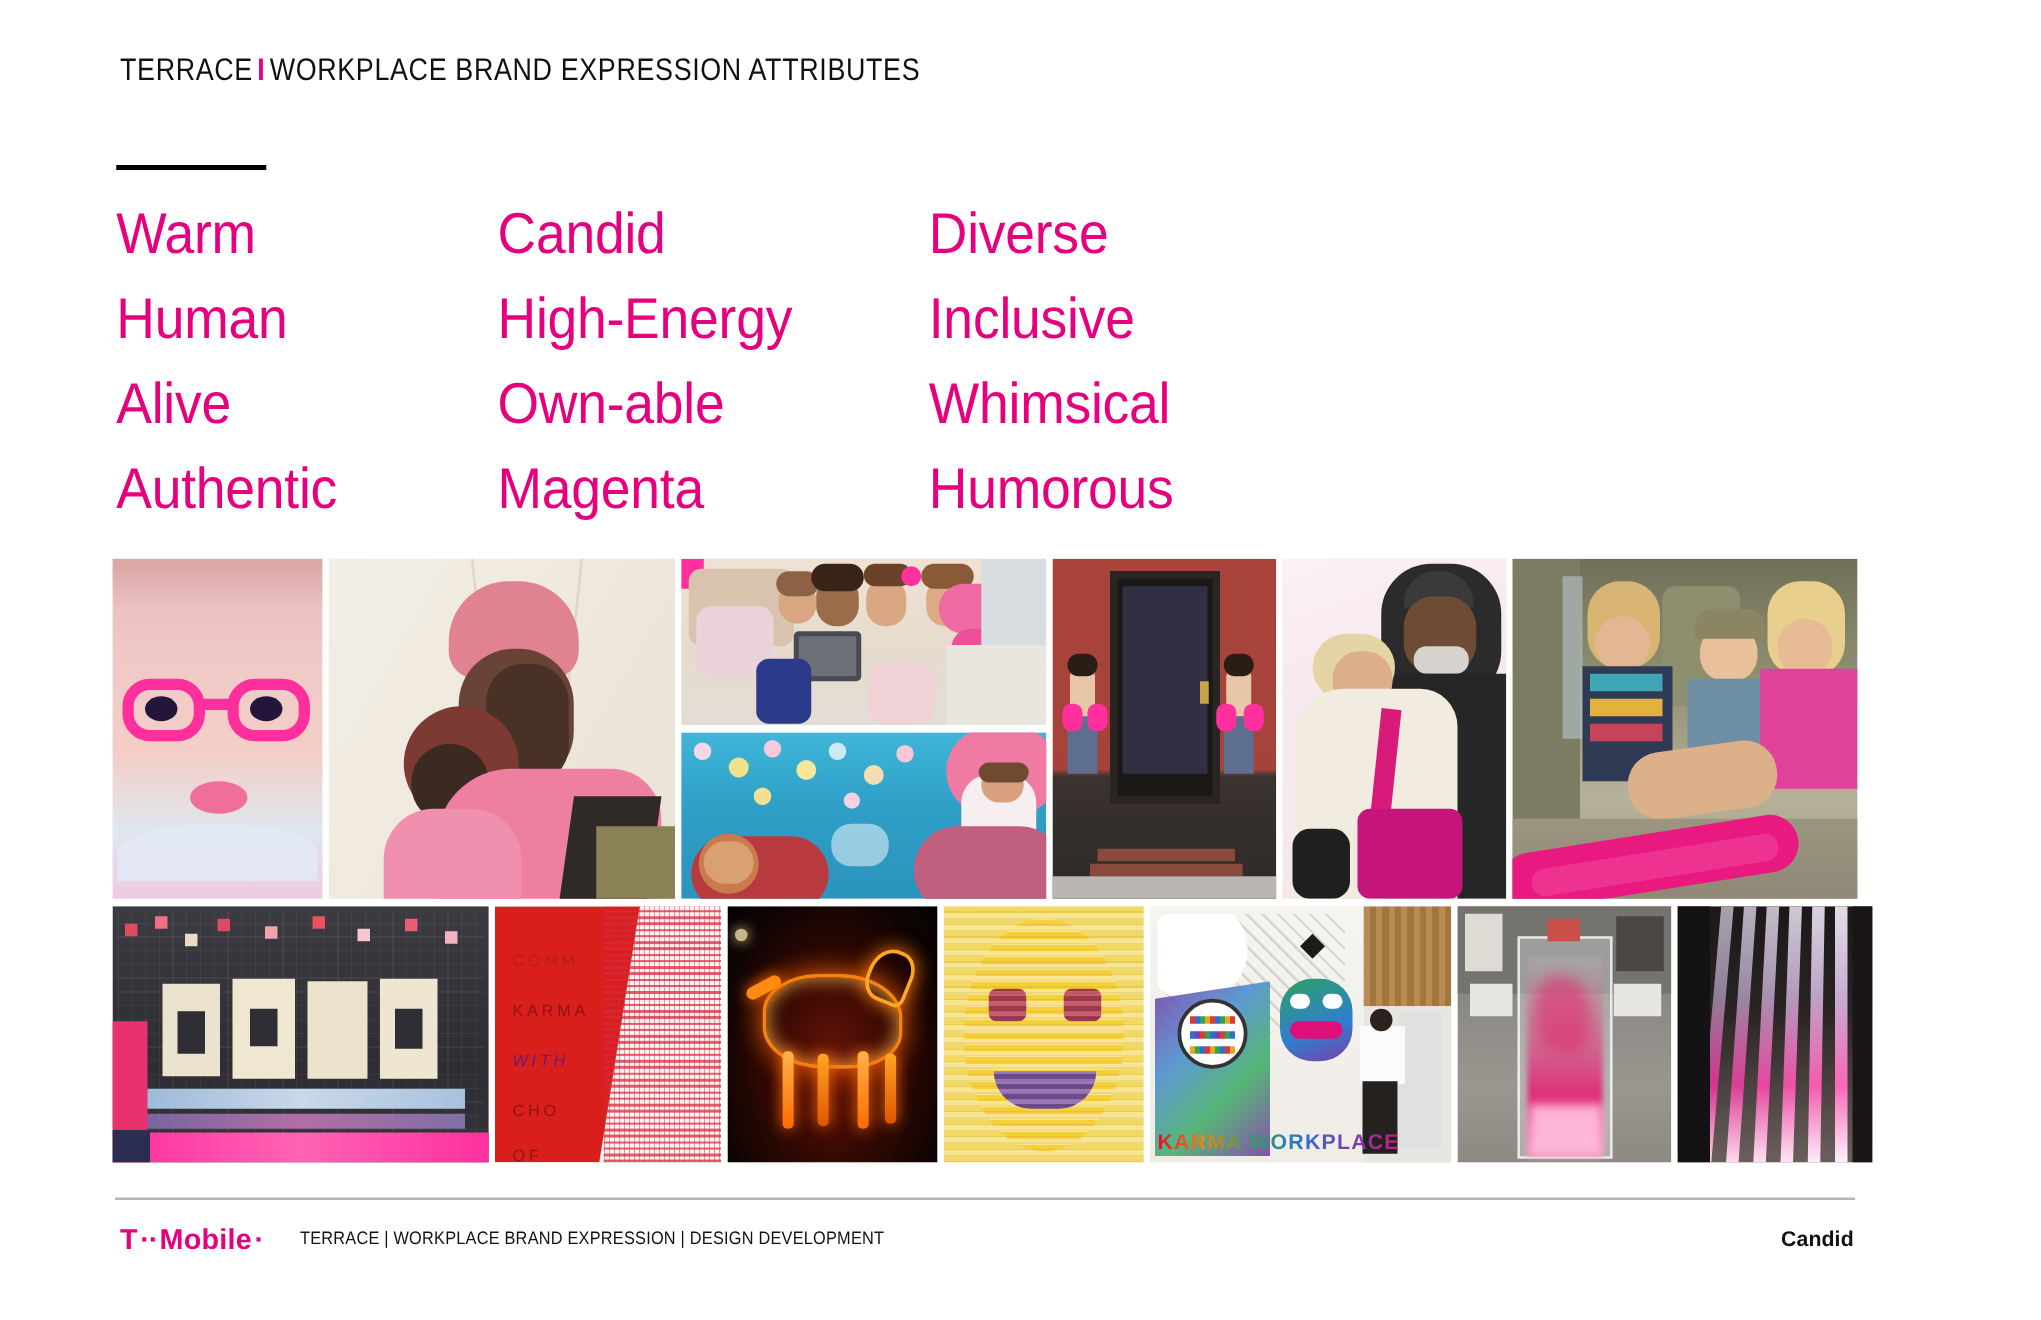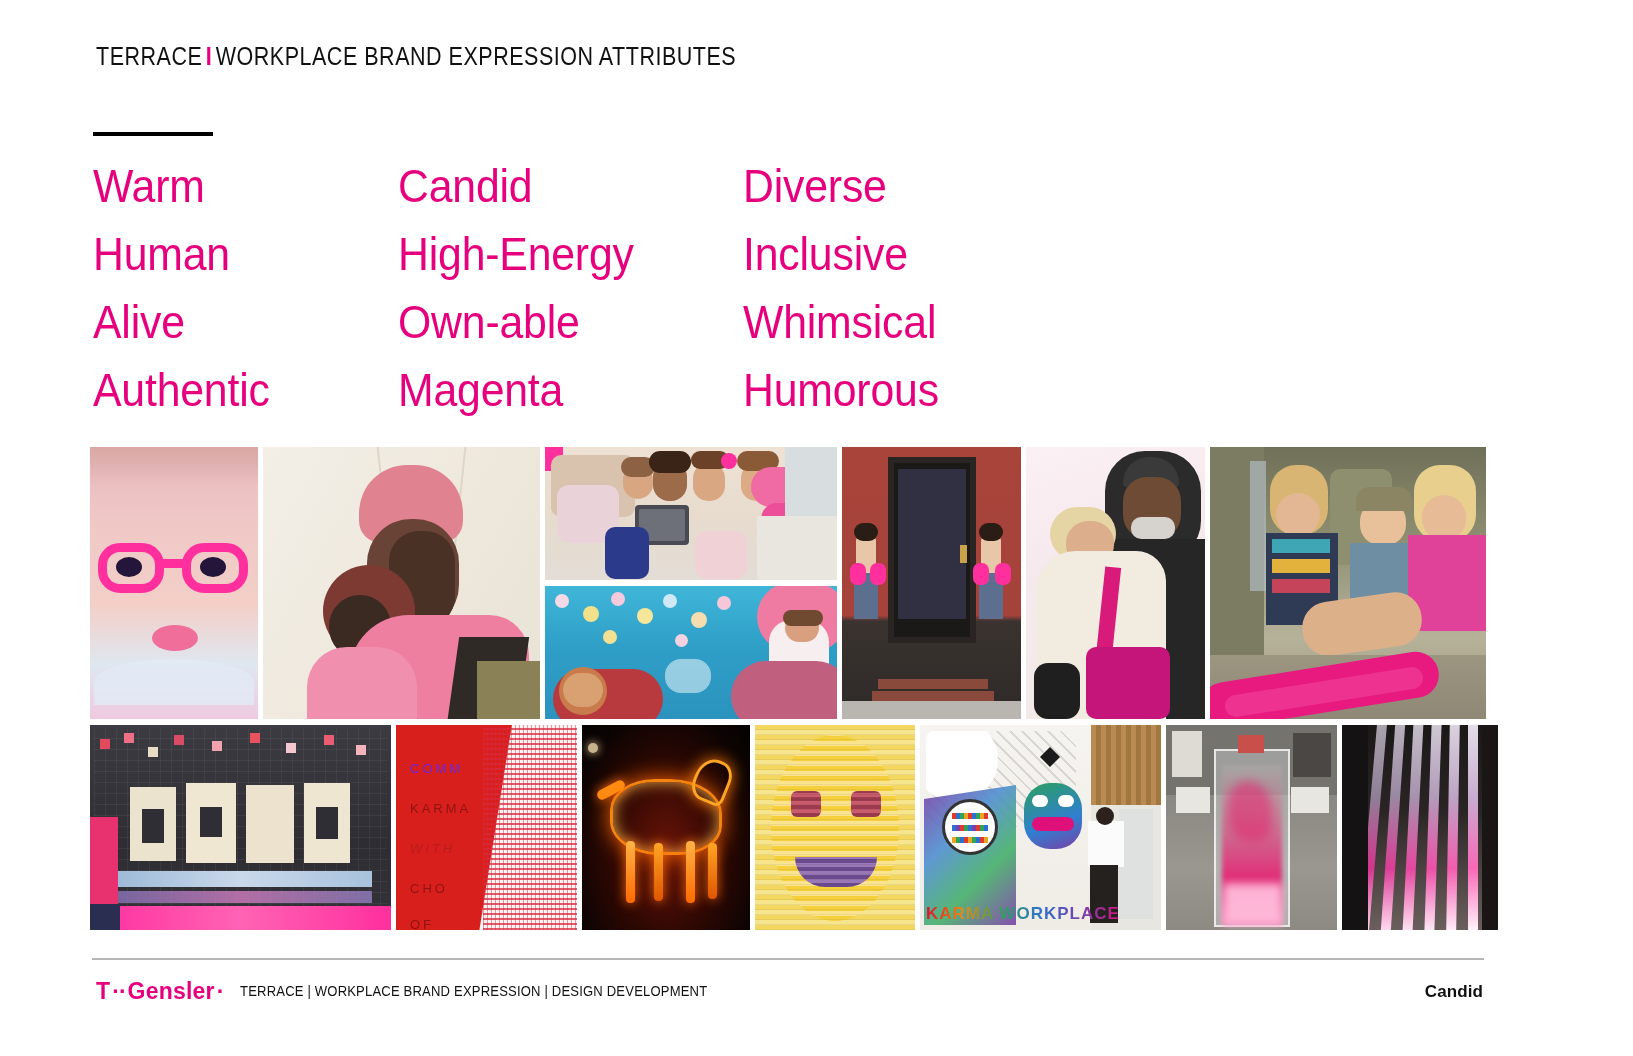--- a/index.html
+++ b/index.html
@@ -301,23 +301,23 @@
           <div style="position:absolute;left:0;bottom:0;width:30px;height:26px;background:#2a2f52;"></div>
         </div>
       </div>
 
       <div class="cell" style="width:181px">
         <div class="ph" style="background:#fdf3f3;">
           <div style="position:absolute;left:0;top:0;width:64%;height:100%;background:#d91f1c;clip-path:polygon(0 0,100% 0,72% 100%,0 100%);"></div>
           <div style="position:absolute;right:0;top:0;width:52%;height:100%;background:
              repeating-linear-gradient(0deg, rgba(216,40,60,.75) 0 2px, rgba(255,255,255,0) 2px 5px),
              repeating-linear-gradient(90deg, rgba(216,40,60,.45) 0 1px, rgba(255,255,255,0) 1px 4px);"></div>
-          <div style="position:absolute;left:14px;top:36px;font-size:13px;letter-spacing:3px;color:#6d28d9;font-family:'Liberation Sans',sans-serif;">COMM</div>
+          <div style="position:absolute;left:14px;top:36px;font-size:13px;letter-spacing:3px;color:#b91c1c;font-family:'Liberation Sans',sans-serif;">COMM</div>
           <div style="position:absolute;left:14px;top:76px;font-size:13px;letter-spacing:3px;color:#8e1412;font-family:'Liberation Sans',sans-serif;">KARMA</div>
-          <div style="position:absolute;left:14px;top:116px;font-size:13px;letter-spacing:3px;color:#b91c1c;font-family:'Liberation Sans',sans-serif;font-style:italic;">WITH</div>
+          <div style="position:absolute;left:14px;top:116px;font-size:13px;letter-spacing:3px;color:#701a75;font-family:'Liberation Sans',sans-serif;font-style:italic;">WITH</div>
           <div style="position:absolute;left:14px;top:156px;font-size:13px;letter-spacing:3px;color:#8e1412;font-family:'Liberation Sans',sans-serif;">CHO</div>
           <div style="position:absolute;left:14px;top:192px;font-size:13px;letter-spacing:3px;color:#8e1412;font-family:'Liberation Sans',sans-serif;">OF</div>
         </div>
       </div>
 
       <div class="cell" style="width:168px">
         <div class="ph" style="background:radial-gradient(ellipse at 50% 62%, #6b1408 0%, #300803 45%, #0c0403 80%, #050202 100%);">
           <div style="position:absolute;left:28px;top:54px;width:112px;height:76px;border-radius:40% 46% 38% 44%;
                border:3px solid #ff8a12;box-shadow:0 0 22px #ff6a00, inset 0 0 16px #ffb347;opacity:.95;"></div>
           <div style="position:absolute;left:112px;top:34px;width:36px;height:44px;border-radius:50% 40% 20% 40%;
@@ -405,21 +405,21 @@
       </div>
 
     </div>
   </div>
 
   <div class="foot-rule"></div>
 
   <div class="tmobile">
     <span>T</span>
       <span class="dots">··</span>
-      <span>Gensler</span>
+      <span>Mobile</span>
       <span class="dots">·</span>
   </div>
 
   <div class="footer-caption">TERRACE  | WORKPLACE BRAND EXPRESSION | DESIGN DEVELOPMENT</div>
 
   <div class="gensler">Candid</div>
 
 </div>
 
 </body></html>

